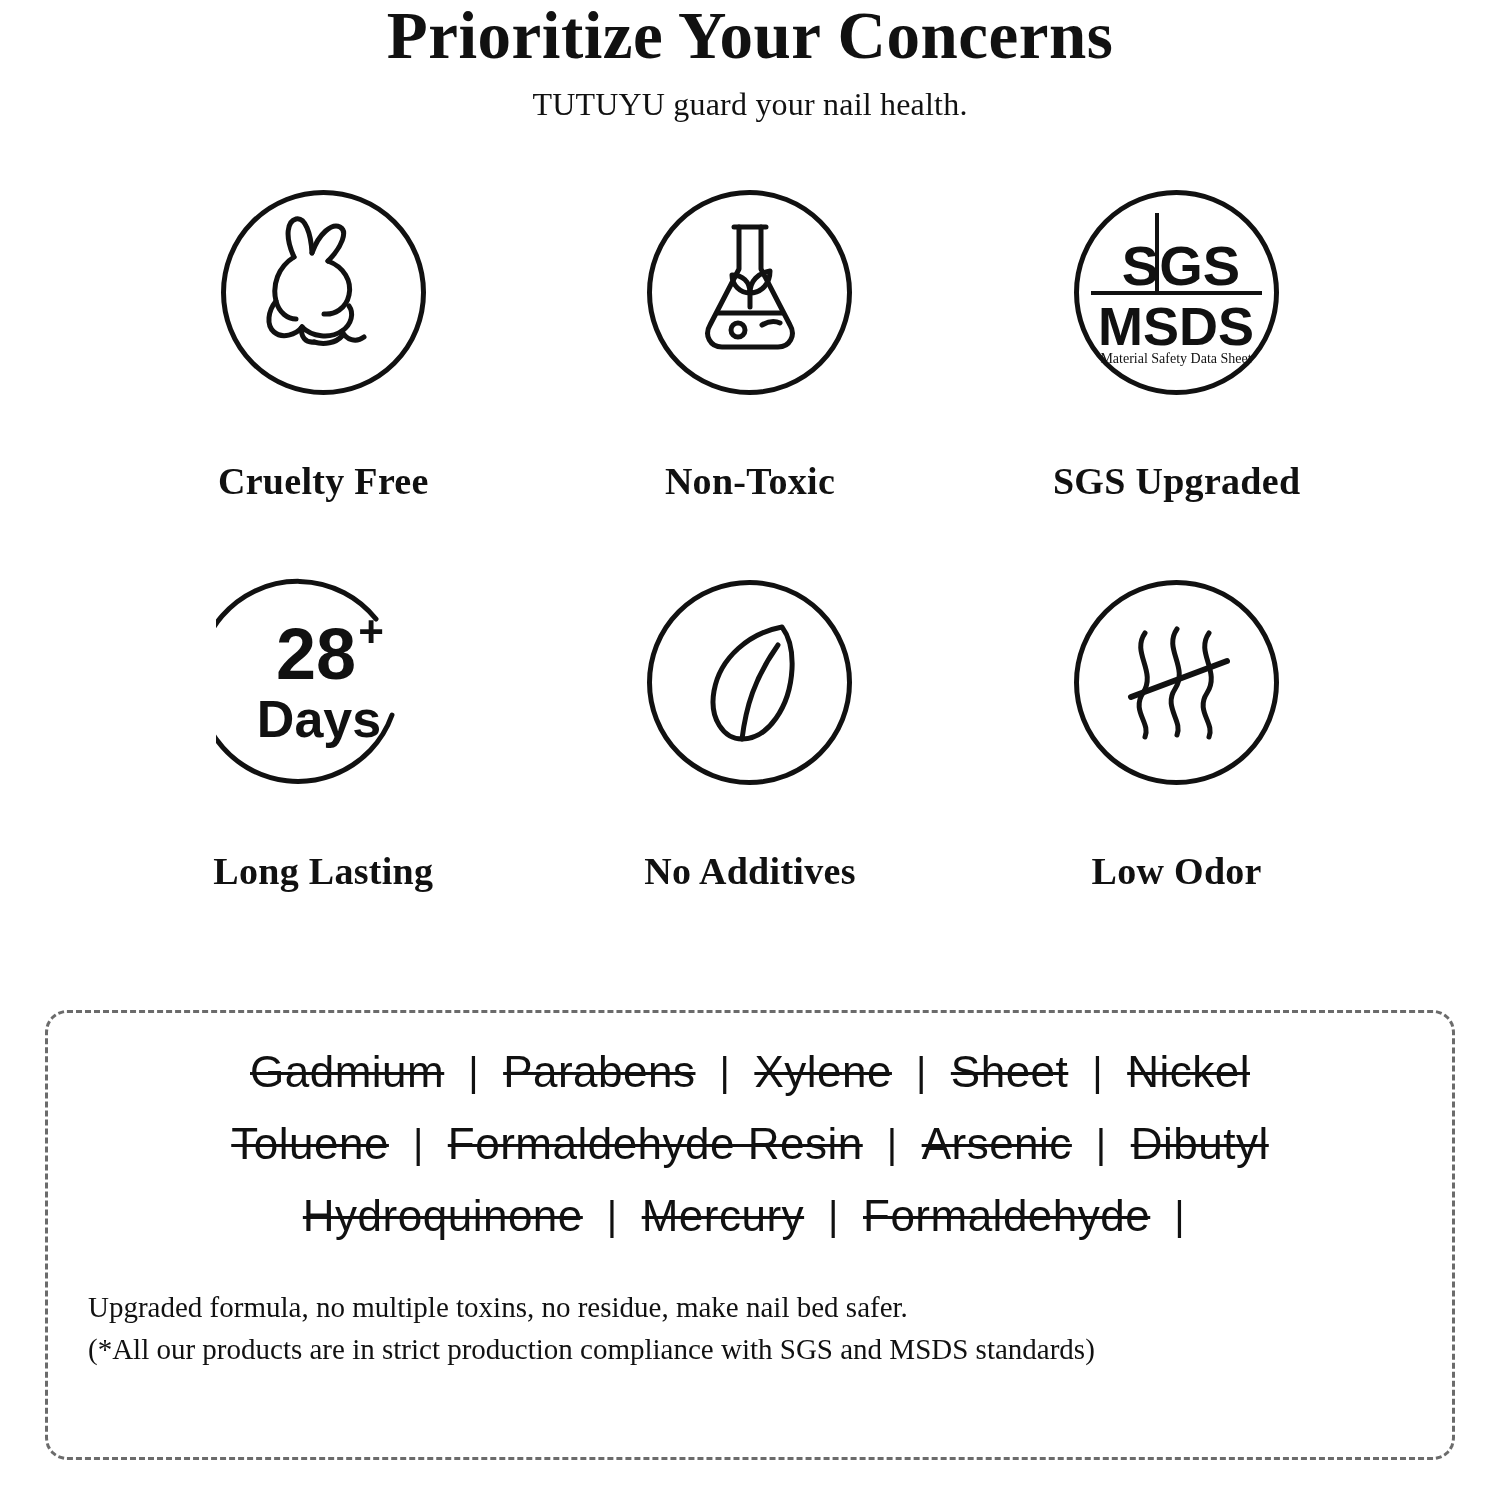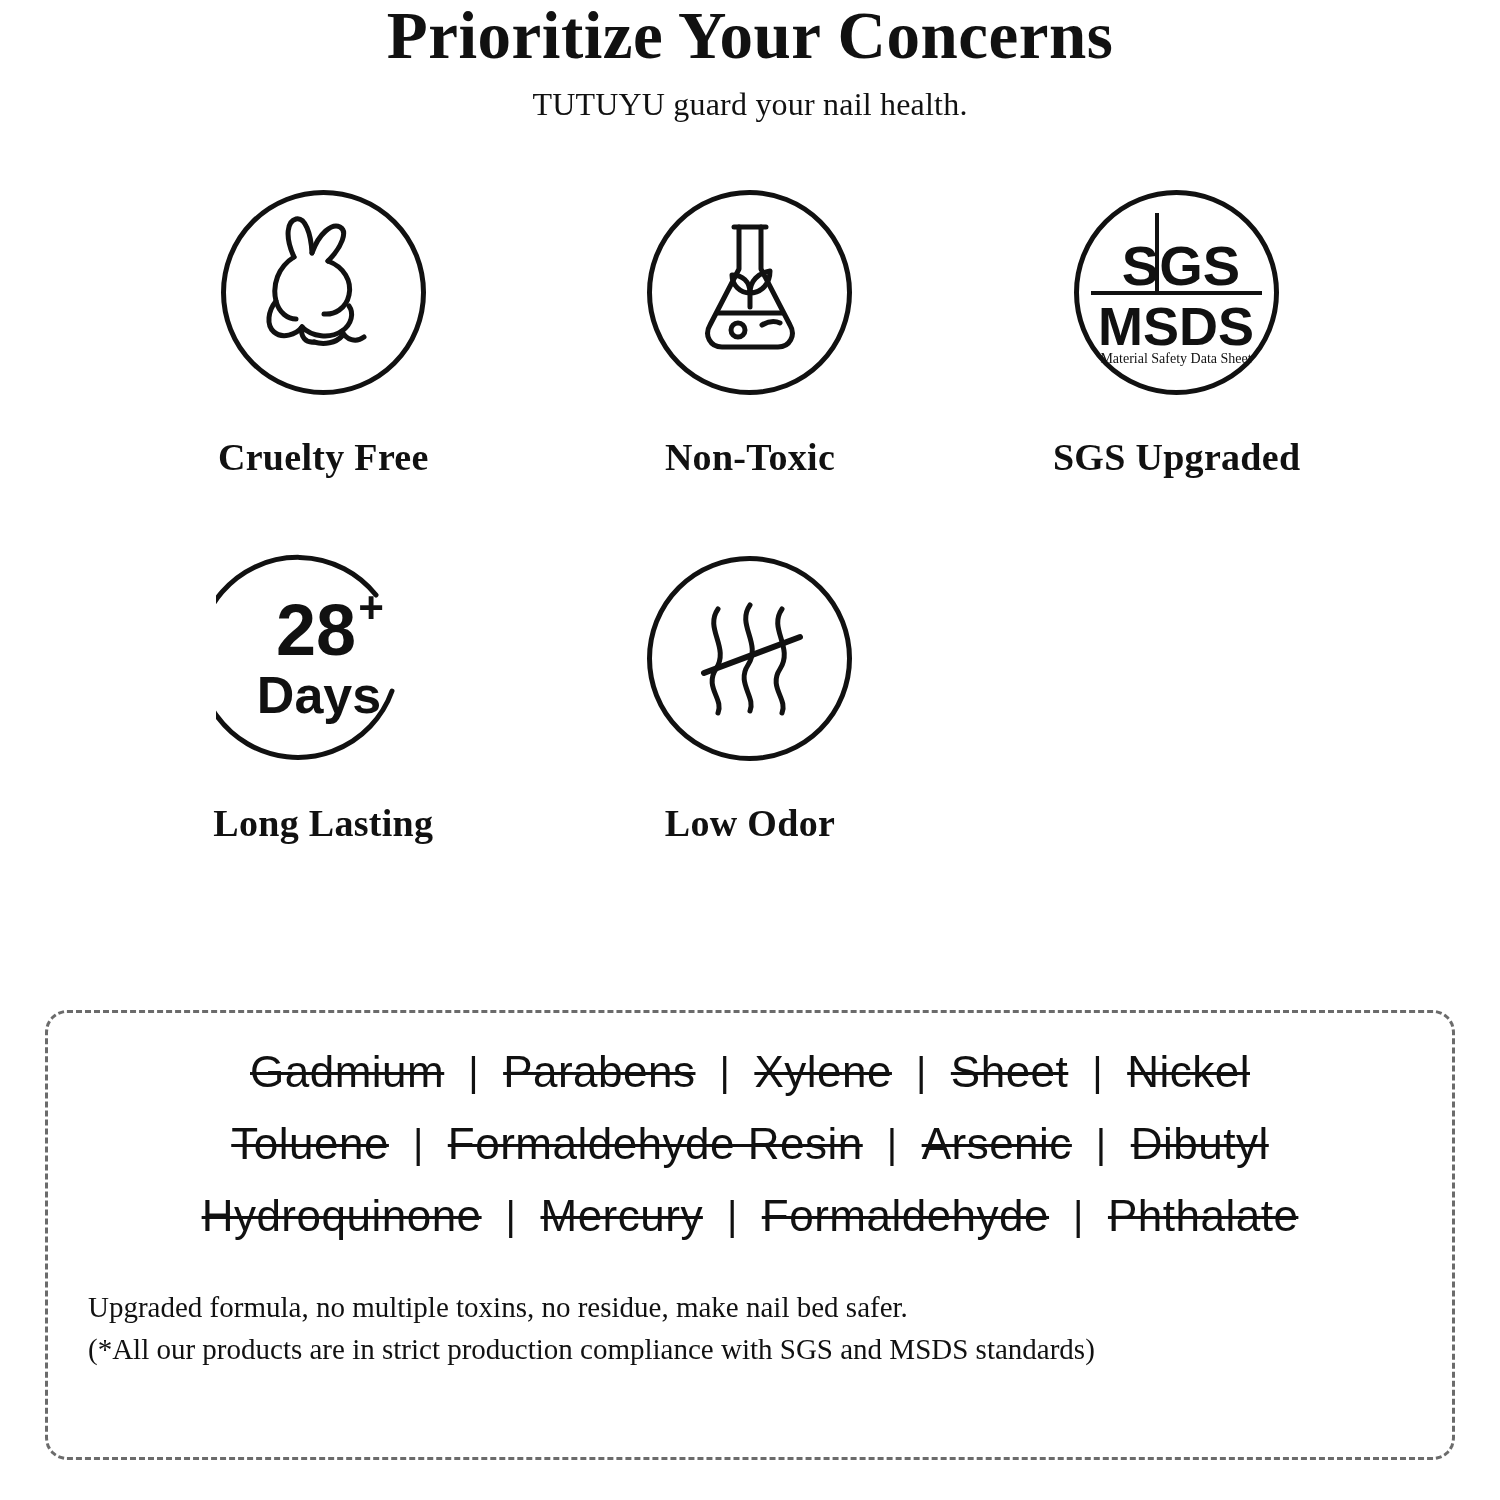--- a/index.html
+++ b/index.html
@@ -42,20 +42,21 @@
     margin-top: 62px;
     display: grid;
     grid-template-columns: repeat(3, 1fr);
     grid-row-gap: 72px;
     padding: 0 110px;
   }
   .cell {
     display: flex;
     flex-direction: column;
     align-items: center;
+    gap: 24px;
   }
   .badge {
     width: 215px;
     height: 215px;
     display: flex;
     align-items: center;
     justify-content: center;
   }
   .cell-label {
     margin-top: 35px;
@@ -184,20 +185,32 @@
         <svg width="215" height="215" viewBox="0 0 215 215" fill="none" stroke="#111" stroke-width="5">
           <path d="M160 44 A100 100 0 1 0 176 140" stroke-linecap="round"></path>
           <text x="100" y="104" font-family="Liberation Sans, sans-serif" font-size="72" font-weight="bold" fill="#111" stroke="none" text-anchor="middle">28</text>
           <text x="155" y="72" font-family="Liberation Sans, sans-serif" font-size="44" font-weight="bold" fill="#111" stroke="none" text-anchor="middle">+</text>
           <text x="103" y="162" font-family="Liberation Sans, sans-serif" font-size="52" font-weight="bold" fill="#111" stroke="none" text-anchor="middle">Days</text>
         </svg>
       </div>
       <div class="cell-label">Long Lasting</div>
     </div>
 
+    <div class="cell">
+      <div class="badge">
+        <svg width="215" height="215" viewBox="0 0 215 215" fill="none" stroke="#111" stroke-width="5">
+          <circle cx="107.5" cy="107.5" r="100"></circle>
+          <g stroke-linecap="round" stroke-linejoin="round">
+            <path d="M140 52 C108 58 78 82 72 116 C67 144 82 164 100 164 C126 164 148 132 150 94 C151 74 146 60 140 52 Z"></path>
+            <path d="M100 164 C104 132 112 104 136 70"></path>
+          </g>
+        </svg>
+      </div>
+      <div class="cell-label">No Additives</div>
+    </div>
 
     <div class="cell">
       <div class="badge">
         <svg width="215" height="215" viewBox="0 0 215 215" fill="none" stroke="#111" stroke-width="5">
           <circle cx="107.5" cy="107.5" r="100"></circle>
           <g stroke-linecap="round" fill="none">
             <path d="M76 58 C62 78 88 96 74 118 C62 136 82 148 76 162"></path>
             <path d="M108 54 C94 74 120 92 106 114 C94 132 114 146 108 160"></path>
             <path d="M140 58 C126 78 152 96 138 118 C126 136 146 148 140 162"></path>
             <path d="M62 122 L158 86" stroke-width="6"></path>
@@ -234,21 +247,20 @@
         <span class="toxin">Dibutyl</span>
       </div>
 
       <div class="toxin-row">
         <span class="toxin">Hydroquinone</span>
         <span class="sep">|</span>
         <span class="toxin">Mercury</span>
         <span class="sep">|</span>
         <span class="toxin">Formaldehyde</span>
         <span class="sep">|</span>
-        <span class="toxin">Phthalate</span>
       </div>
 
     </div>
 
     <div class="notes">
       <div class="note">Upgraded formula, no multiple toxins, no residue, make nail bed safer.</div>
       <div class="note">(*All our products are in strict production compliance with SGS and MSDS standards)</div>
     </div>
   </div>
 

